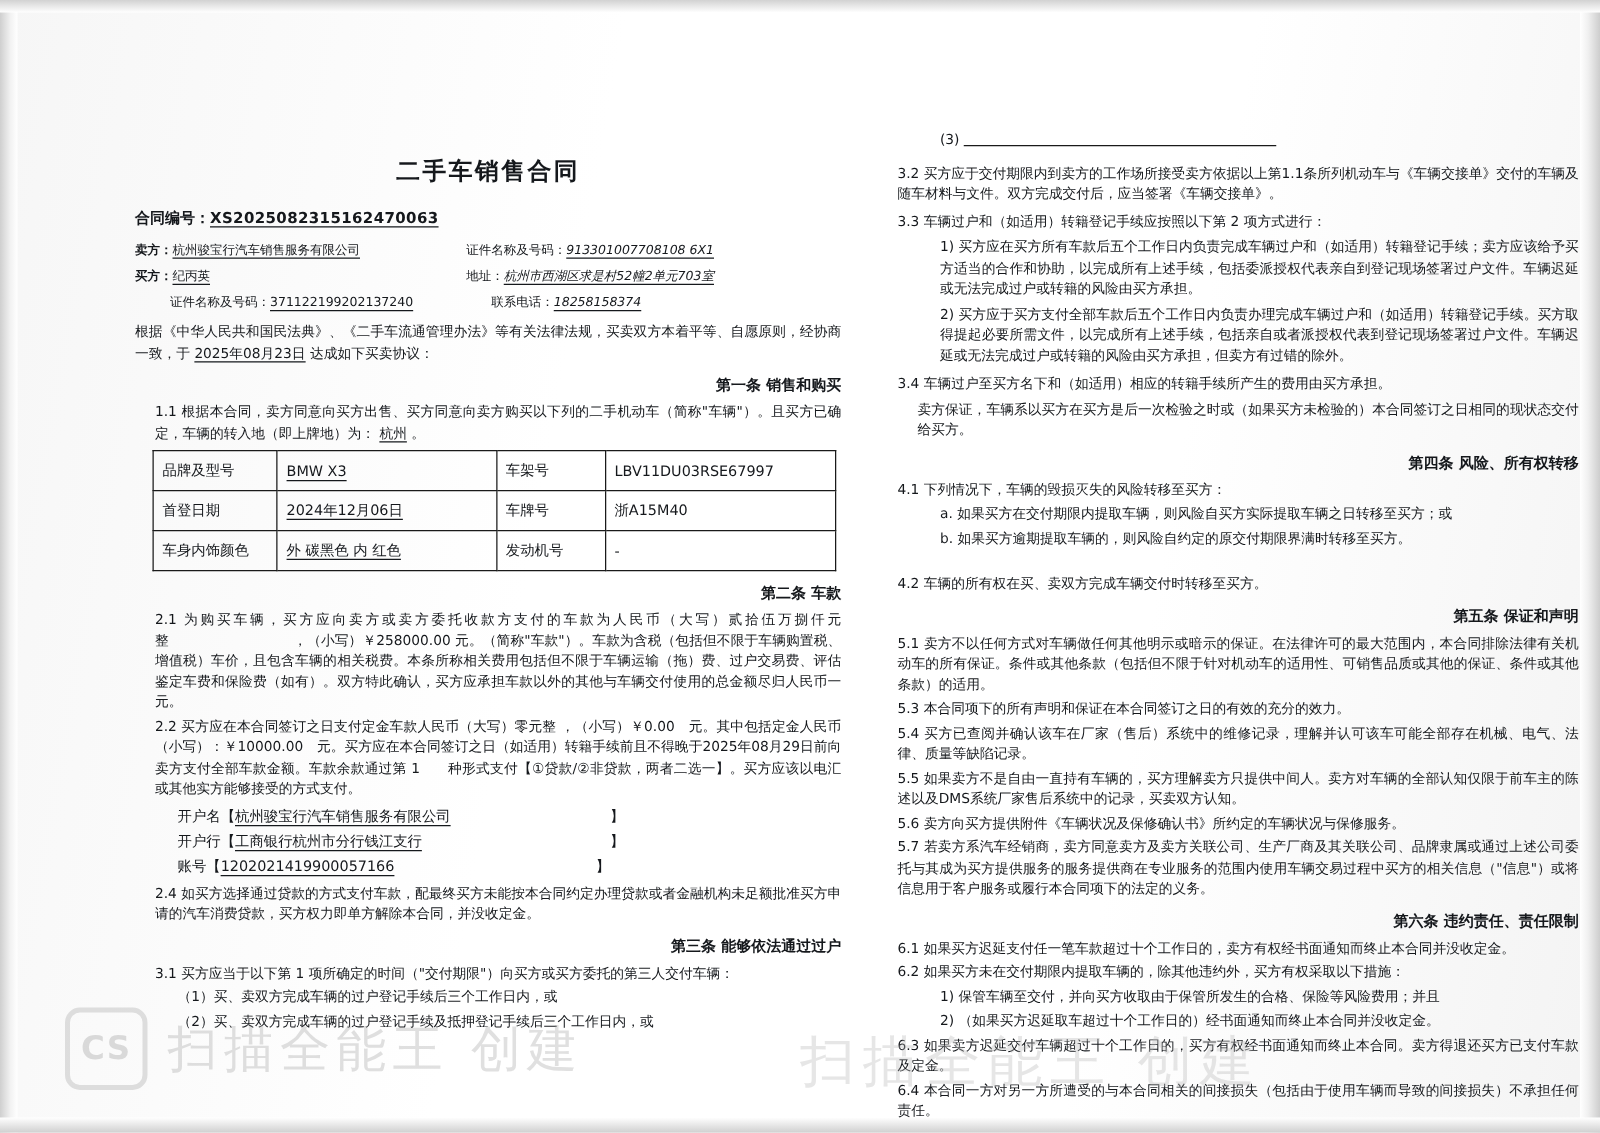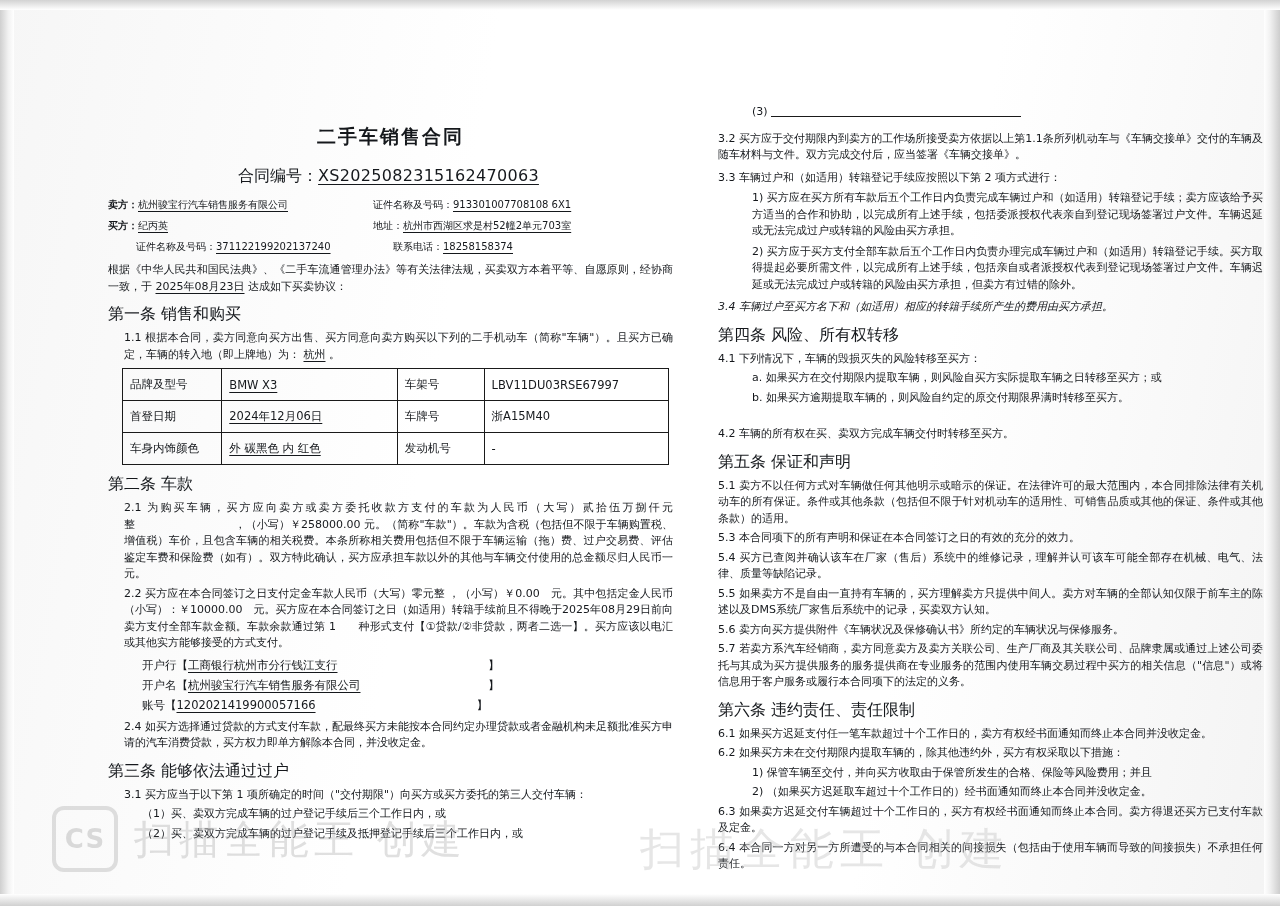--- a/index.html
+++ b/index.html
@@ -54,44 +54,46 @@
     font-size: 19px;
     letter-spacing: 2px;
     text-align: center;
     margin-top: 124px;
     margin-bottom: 16px;
   }
   .u { text-decoration: underline; text-underline-offset: 3px; }
   .b { font-weight: bold; }
 
   .contract-no {
-    text-align: center;
-    font-size: 16px;
+    text-align: left;
+    font-size: 12px;
     margin-bottom: 8px;
     padding-right: 4px;
+    font-weight: bold;
   }
   .contract-no .val { text-decoration: underline; text-underline-offset: 3px; letter-spacing: .3px;}
 
   .kv { display: flex; font-size: 10px; line-height: 19px; margin-bottom: 2px; align-items: center;}
   .kv .k { white-space: nowrap; }
   .kv .v { text-decoration: underline; text-underline-offset: 3px; }
   .kv .v.fixw { display:inline-block; min-width: 205px; }
-  .kv .v.fixw2 { display:inline-block; min-width: 170px; }
+  .kv .v.fixw2 { display:inline-block; min-width: 170px; font-style: italic; }
   .kv .gap { width: 30px; }
 
   .para {
     font-size: 11px;
     line-height: 16.5px;
     text-align: justify;
     margin: 0 0 3px 0;
   }
   .sect {
-    font-weight: normal;
-    font-size: 16px;
+    font-weight: bold;
+    font-size: 12px;
     margin: 9px 0 5px 0;
+    text-align: right;
   }
   .indent1 { padding-left: 16px; }
   .indent2 { padding-left: 34px; }
   .hang { display: flex; gap: 6px; font-size: 11px; line-height: 16.5px; }
   .hang .txt { flex: 1 1 auto; text-align: justify; }
 
   table.veh {
     border-collapse: collapse;
     width: 547px;
     margin: 5px 0 6px 14px;
@@ -254,24 +256,24 @@
       </table>
 
     <div class="sect">第二条 车款</div>
     <div class="para indent1">2.1 为购买车辆，买方应向卖方或卖方委托收款方支付的车款为人民币（大写）贰拾伍万捌仟元整　　　　　　　　　，（小写）￥258000.00 元。（简称"车款"）。车款为含税（包括但不限于车辆购置税、增值税）车价，且包含车辆的相关税费。本条所称相关费用包括但不限于车辆运输（拖）费、过户交易费、评估鉴定车费和保险费（如有）。双方特此确认，买方应承担车款以外的其他与车辆交付使用的总金额尽归人民币一元。</div>
     <div class="para indent1">
       <span>2.2 买方应在本合同签订之日支付定金车款人民币（大写）零元整</span>
       <span>，（小写）￥0.00　元。其中包括定金人民币（小写）：￥10000.00　元。买方应在本合同签订之日（如适用）转籍手续前且不得晚于2025年08月29日前向卖方支付全部车款金额。车款余款通过第 1　　种形式支付【①贷款/②非贷款，两者二选一】。买方应该以电汇或其他实方能够接受的方式支付。</span>
     </div>
 
     <div class="bracket-line indent2">
+      <span>开户名【</span><span class="fill">杭州骏宝行汽车销售服务有限公司</span><span>】</span>
+    </div>
+    <div class="bracket-line indent2">
       <span>开户行【</span><span class="fill">工商银行杭州市分行钱江支行</span><span>】</span>
-    </div>
-    <div class="bracket-line indent2">
-      <span>开户名【</span><span class="fill">杭州骏宝行汽车销售服务有限公司</span><span>】</span>
     </div>
     <div class="bracket-line indent2">
       <span>账号【</span><span class="fill">1202021419900057166</span><span>】</span>
     </div>
 
     <div class="para indent1" style="margin-top:4px;">2.4 如买方选择通过贷款的方式支付车款，配最终买方未能按本合同约定办理贷款或者金融机构未足额批准买方申请的汽车消费贷款，买方权力即单方解除本合同，并没收定金。</div>
 
     <div class="sect">第三条 能够依法通过过户</div>
     <div class="para indent1">3.1 买方应当于以下第 1 项所确定的时间（"交付期限"）向买方或买方委托的第三人交付车辆：</div>
     <div class="para indent2">（1）买、卖双方完成车辆的过户登记手续后三个工作日内，或</div>
@@ -292,22 +294,25 @@
 
     <div class="hang" style="margin-top:6px;">
       <span class="txt">3.3 车辆过户和（如适用）转籍登记手续应按照以下第 2 项方式进行：</span>
     </div>
     <div class="hang indent2" style="margin-top:4px;">
       <span class="txt">1) 买方应在买方所有车款后五个工作日内负责完成车辆过户和（如适用）转籍登记手续；卖方应该给予买方适当的合作和协助，以完成所有上述手续，包括委派授权代表亲自到登记现场签署过户文件。车辆迟延或无法完成过户或转籍的风险由买方承担。</span>
     </div>
     <div class="hang indent2" style="margin-top:4px;">
       <span class="txt">2) 买方应于买方支付全部车款后五个工作日内负责办理完成车辆过户和（如适用）转籍登记手续。买方取得提起必要所需文件，以完成所有上述手续，包括亲自或者派授权代表到登记现场签署过户文件。车辆迟延或无法完成过户或转籍的风险由买方承担，但卖方有过错的除外。</span>
     </div>
-    <div class="hang" style="margin-top:6px;font-style:italic;">
+    <div class="hang" style="margin-top:6px;">
       <span class="txt">3.4 车辆过户至买方名下和（如适用）相应的转籍手续所产生的费用由买方承担。</span>
+    </div>
+    <div class="hang indent1" style="margin-top:4px;">
+      <span class="txt">卖方保证，车辆系以买方在买方是后一次检验之时或（如果买方未检验的）本合同签订之日相同的现状态交付给买方。</span>
     </div>
 
     <div class="sect">第四条 风险、所有权转移</div>
     <div class="para">4.1 下列情况下，车辆的毁损灭失的风险转移至买方：</div>
     <div class="para indent2">a.  如果买方在交付期限内提取车辆，则风险自买方实际提取车辆之日转移至买方；或</div>
     <div class="para indent2">b.  如果买方逾期提取车辆的，则风险自约定的原交付期限界满时转移至买方。</div>
     <div class="para" style="margin-top:20px;">4.2 车辆的所有权在买、卖双方完成车辆交付时转移至买方。</div>
 
     <div class="sect">第五条 保证和声明</div>
     <div class="para">5.1 卖方不以任何方式对车辆做任何其他明示或暗示的保证。在法律许可的最大范围内，本合同排除法律有关机动车的所有保证。条件或其他条款（包括但不限于针对机动车的适用性、可销售品质或其他的保证、条件或其他条款）的适用。</div>

